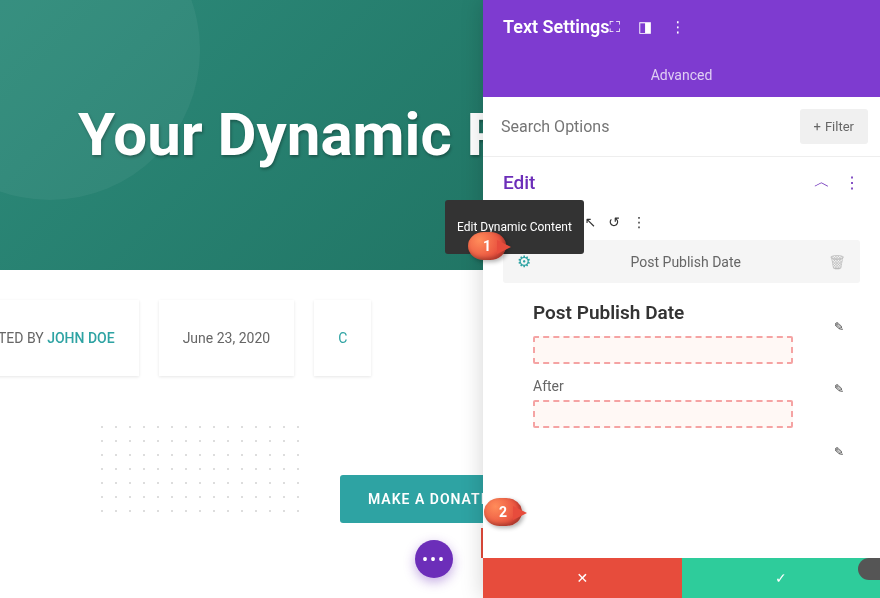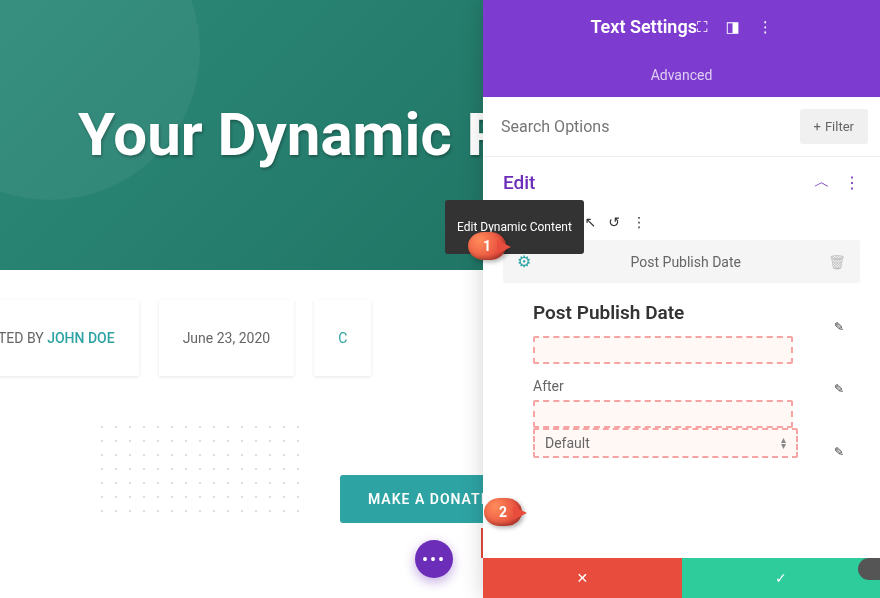--- a/index.html
+++ b/index.html
@@ -27,21 +27,21 @@
            background: #6c2eb9; display: flex; align-items: center; justify-content: center; color: #fff; 
            box-shadow: 0 4px 12px rgba(108,46,185,0.4); font-size: 18px; letter-spacing: 2px; }
     
     .red-bar { position: absolute; top: 528px; left: 481px; width: 360px; height: 30px; background: #e74c3c; }
     .teal-square { position: absolute; top: 528px; right: 0; width: 42px; height: 30px; background: #2ea3a3; }
     
     
     .panel { position: absolute; top: 0; right: 0; width: 397px; height: 598px; background: #fff; 
              box-shadow: -2px 0 20px rgba(0,0,0,0.15); display: flex; flex-direction: column; }
     .panel-header { background: #7e3bd0; color: #fff; }
-    .panel-title-row { display: flex; align-items: center; justify-content: center; padding: 16px 20px; }
+    .panel-title-row { display: flex; align-items: center; justify-content: flex-start; padding: 16px 20px; }
     .panel-title { font-size: 18px; font-weight: 600; }
     .header-icons { display: flex; gap: 18px; align-items: center; }
     .header-icons span { font-size: 15px; cursor: pointer; }
     
     .tabs { display: flex; }
     .tab { flex: 1; padding: 14px; text-align: center; font-size: 14px; color: rgba(255,255,255,0.75); cursor: pointer; }
     .tab.active { background: #a259ff; color: #fff; }
     
     .search-row { display: flex; padding: 12px; border-bottom: 1px solid #eee; }
     .search-input { flex: 1; border: none; padding: 8px 6px; font-size: 16px; outline: none; }
@@ -166,24 +166,20 @@
     <span class="gear">⚙</span>
     <span class="chip-label">Post Publish Date</span>
     <span class="trash">🗑</span>
   </div>
 
   <div class="form-section">
     <div class="form-title">Post Publish Date</div>
     <div class="dashed-input"></div>
     <div class="form-label">After</div>
     <div class="dashed-input"></div>
-    <div class="date-select">
-      <span>Default</span>
-      <span class="select-arrows">▴<br>▾</span>
-    </div>
   </div>
 
   <span class="edit-icons edit-icon-1">✎</span>
   <span class="edit-icons edit-icon-2">✎</span>
   <span class="edit-icons edit-icon-3">✎</span>
 
   <div class="panel-footer">
     <div class="footer-btn footer-cancel">✕</div>
     <div class="footer-btn footer-confirm">✓</div>
   </div>

